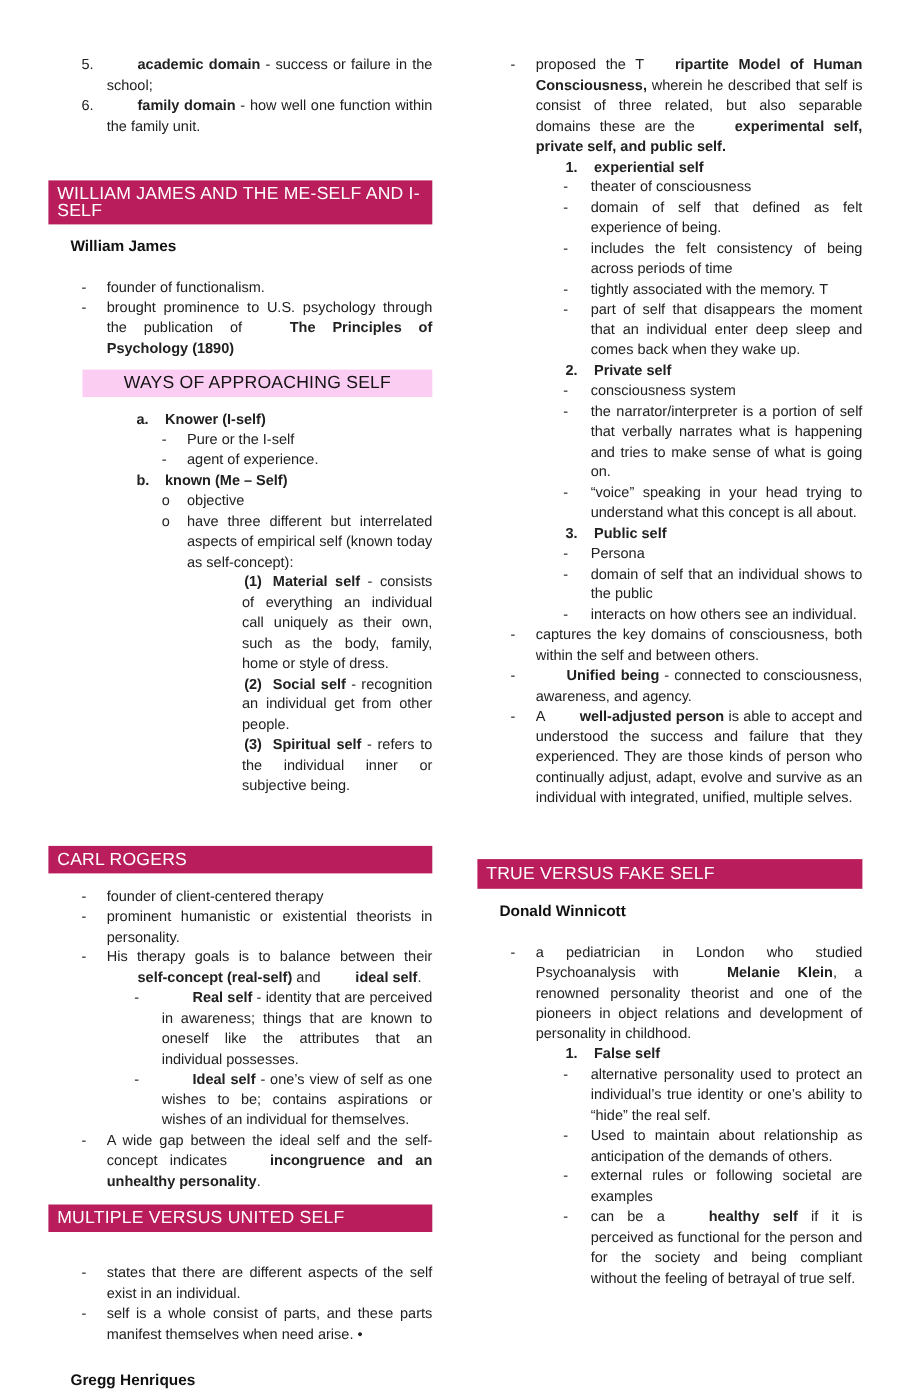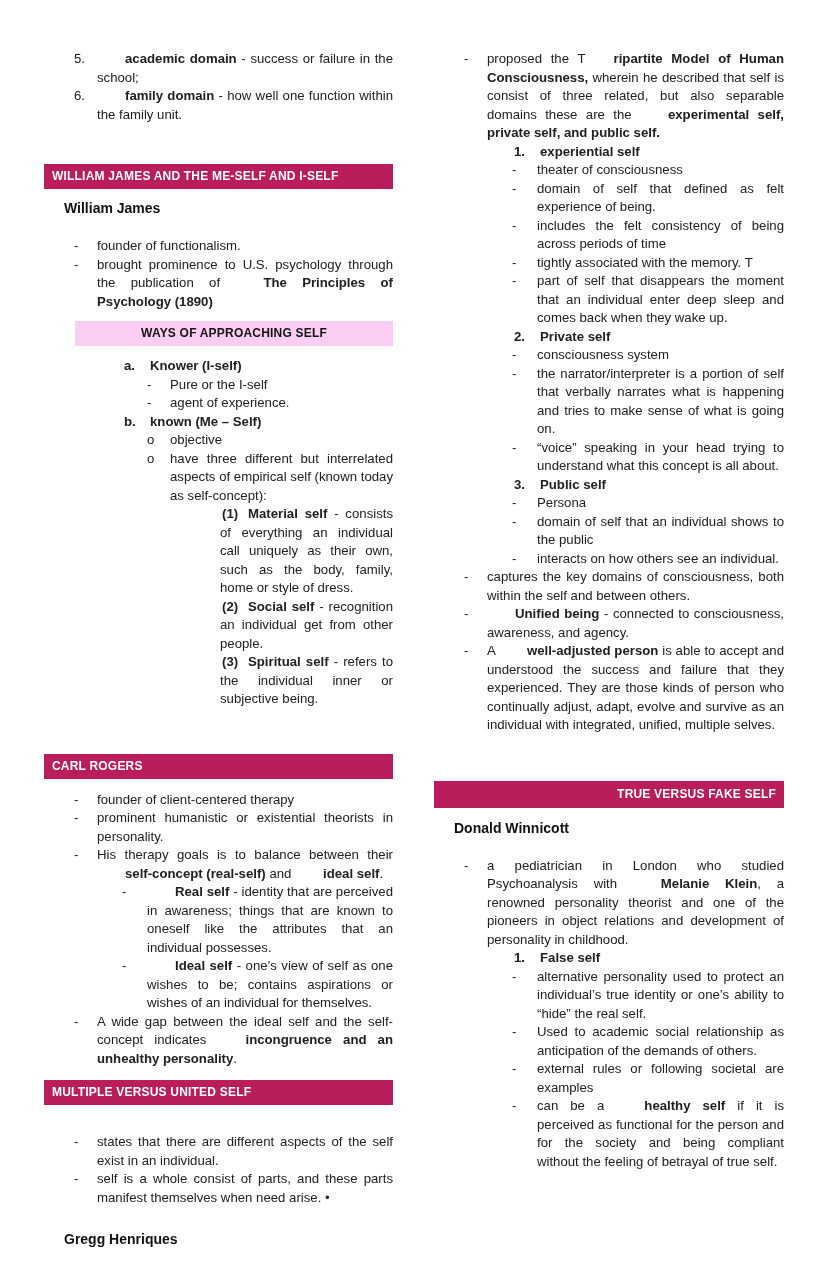--- a/index.html
+++ b/index.html
@@ -9,24 +9,24 @@
   .col-left{left:44px;width:349px;}
   .col-right{left:434px;width:350px;}
   .item{position:relative;text-align:justify;font-size:13.2px;line-height:18.5px;}
   .item .marker{position:absolute;top:0;}
   .lv0{padding-left:53px;}  .lv0 > .marker{left:30px;}
   .lv1{padding-left:78px;}  .lv1 > .marker{left:52px;}
   .lv2{padding-left:103px;} .lv2 > .marker{left:78px;}
   .lv3{padding-left:126px;} .lv3 > .marker{left:103px;}
   .lv4{padding-left:176px;} .lv4 > .marker{left:150px;}
   .b{font-weight:bold;margin-left:28px;}
-  .bar{background:var(--accent,#b91d5b);color:#fff;font-weight:bold;font-size:12px;
+  .bar{background:var(--accent,#b91d5b);color:#fff;font-weight:normal;font-size:16px;
        line-height:15px;padding:5px 8px;letter-spacing:.2px;}
   .bar.light{background:var(--accent-light,#fbcdf3);color:#141414;text-align:center;}
-  .bar.center{text-align:right;padding:6px 8px;}
+  .bar.center{text-align:left;padding:6px 8px;}
   .bar.indented{margin-left:31px;}
   .subheading{font-weight:bold;font-size:14px;line-height:17px;color:#111;margin-left:20px;}
   .gap{width:100%;}
 </style>
 </head>
 <body>
 
 <div class="page">
   <div class="col col-left">
       <div class="item lv0"><span class="marker">5.</span><span><span class="b">academic domain</span><span> - success or failure in the school;</span></span></div>
@@ -88,17 +88,17 @@
       <div class="item lv0"><span class="marker">-</span><span><span class="b">Unified being</span><span> - connected to consciousness, awareness, and agency.</span></span></div>
       <div class="item lv0"><span class="marker">-</span><span><span>A </span><span class="b">well-adjusted person</span><span> is able to accept and understood the success and failure that they experienced. They are those kinds of person who continually adjust, adapt, evolve and survive as an individual with integrated, unified, multiple selves.</span></span></div>
       <div class="gap" style="height: 46px;"></div>
       <div class="bar center">TRUE VERSUS FAKE SELF</div>
       <div class="gap" style="height: 12px;"></div>
       <div class="subheading">Donald Winnicott</div>
       <div class="gap" style="height: 20px;"></div>
       <div class="item lv0"><span class="marker">-</span><span><span>a pediatrician in London who studied Psychoanalysis with </span><span class="b">Melanie Klein</span><span>, a renowned personality theorist and one of the pioneers in object relations and development of personality in childhood.</span></span></div>
       <div class="item lv1"><span class="marker b">1.</span><span><span class="b">False self</span></span></div>
       <div class="item lv2"><span class="marker">-</span><span><span>alternative personality used to protect an individual’s true identity or one’s ability to “hide” the real self.</span></span></div>
-      <div class="item lv2"><span class="marker">-</span><span><span>Used to academic social relationship as anticipation of the demands of others.</span></span></div>
+      <div class="item lv2"><span class="marker">-</span><span><span>Used to maintain about relationship as anticipation of the demands of others.</span></span></div>
       <div class="item lv2"><span class="marker">-</span><span><span>external rules or following societal are examples</span></span></div>
       <div class="item lv2"><span class="marker">-</span><span><span>can be a </span><span class="b">healthy self</span><span> if it is perceived as functional for the person and for the society and being compliant without the feeling of betrayal of true self.</span></span></div>
     </div>
 </div>
 
 </body></html>

